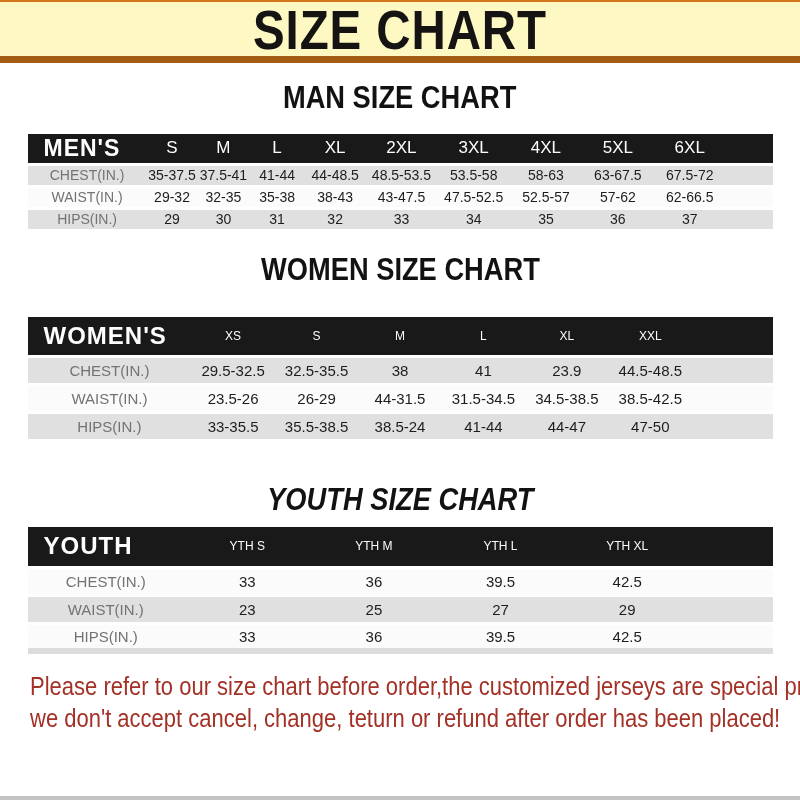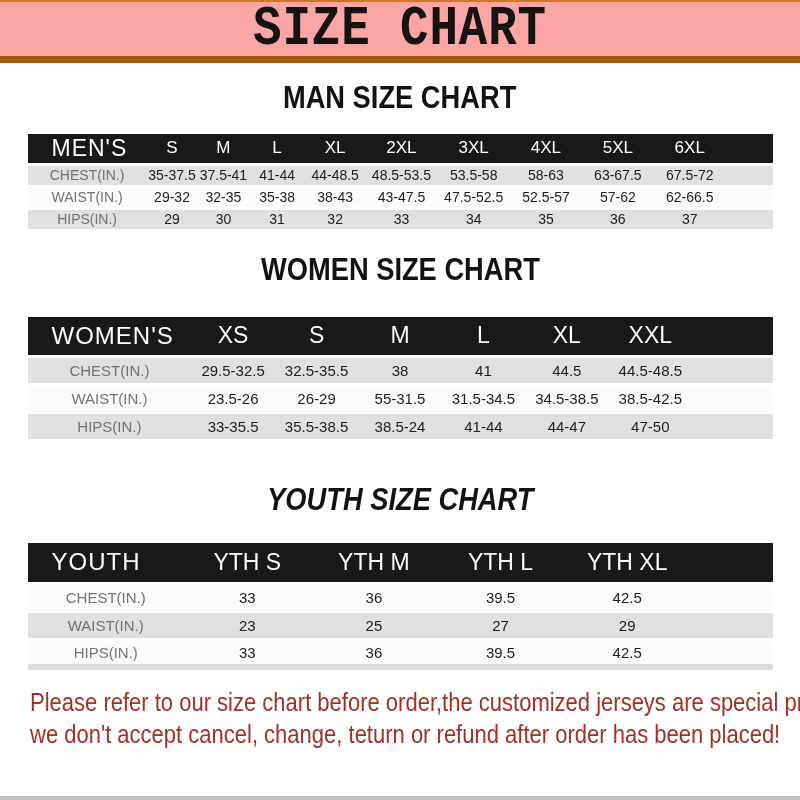--- a/index.html
+++ b/index.html
@@ -8,26 +8,25 @@
     width: 800px; height: 800px;
     background: #ffffff;
     overflow: hidden;
     font-family: "Liberation Sans", sans-serif;
   }
   .page { position: relative; width: 800px; height: 800px; }
 
   
   .banner {
     height: 63px;
-    background: #fca5a5;
+    background: #fef9c3;
     border-top: 2px solid #D1761A;
     border-bottom: 7px solid #A35C12;
     display: flex; align-items: center; justify-content: center;
     overflow: hidden;
-    font-family: Liberation Mono, monospace;
   }
   .banner-text {
     display: inline-block;
     font-size: 54px;
     font-weight: bold;
     letter-spacing: 1px;
     color: #161413;
     transform: scaleX(0.88) scaleY(1.04);
     white-space: nowrap;
     line-height: 1;
@@ -50,53 +49,53 @@
 
   
   table.size-table {
     width: 745px;
     margin: 0 auto;
     border-collapse: collapse;
     table-layout: fixed;
   }
   #men-table   { margin-top: 21px; }
   #women-table { margin-top: 32px; }
-  #youth-table { margin-top: 28px; border-bottom: 6px solid #DCDCDC; }
+  #youth-table { margin-top: 12px; border-bottom: 6px solid #DCDCDC; }
 
   .size-table thead th {
     background: #191919;
     color: #FDFDFD;
     font-weight: normal;
     text-align: center;
     border-bottom: 3px solid #ffffff;
     padding: 0;
   }
   .size-table thead th.rowlabel-head {
     text-align: left;
-    padding-left: 24px;
-    font-weight: normal;
+    padding-left: 16px;
+    font-weight: bold;
     letter-spacing: 1px;
   }
   .size-table tbody td {
     text-align: center;
     color: #1d1d1d;
     padding: 0;
     border-bottom: 3px solid #ffffff;
   }
   .size-table tbody tr.gray  td { background: #E0E0E0; }
   .size-table tbody tr.white td { background: #FBFBFB; }
   .size-table tbody td.rowlabel { font-size: 15px; color: #737373; }
 
   
   #men-table thead th { height: 30px; font-size: 17px; }
   #men-table thead th.rowlabel-head { font-size: 23px; }
   #men-table tbody td { height: 22px; font-size: 14px; }
 
   
-  #women-table thead th, #youth-table thead th { height: 40px; font-size: 23px; }
+  #women-table thead th, #youth-table thead th { height: 40px; font-size: 12px; }
   #women-table thead th.rowlabel-head, #youth-table thead th.rowlabel-head { font-size: 24px; }
   #women-table tbody td, #youth-table tbody td { height: 28px; font-size: 15px; }
 
   
   .disclaimer {
     margin: 18px 0 0 30px;
   }
   .disclaimer p {
     margin: 0;
     line-height: 28px;
@@ -233,29 +232,29 @@
               <th></th>
             </tr>
           </thead>
           <tbody>
             <tr class="gray">
               <td class="rowlabel">CHEST(IN.)</td>
               <td>29.5-32.5</td>
               <td>32.5-35.5</td>
               <td>38</td>
               <td>41</td>
-              <td>44.5</td>
+              <td>23.9</td>
               <td>44.5-48.5</td>
               <td></td>
             </tr>
             <tr class="white">
               <td class="rowlabel">WAIST(IN.)</td>
               <td>23.5-26</td>
               <td>26-29</td>
-              <td>55-31.5</td>
+              <td>44-31.5</td>
               <td>31.5-34.5</td>
               <td>34.5-38.5</td>
               <td>38.5-42.5</td>
               <td></td>
             </tr>
             <tr class="gray">
               <td class="rowlabel">HIPS(IN.)</td>
               <td>33-35.5</td>
               <td>35.5-38.5</td>
               <td>38.5-24</td>

